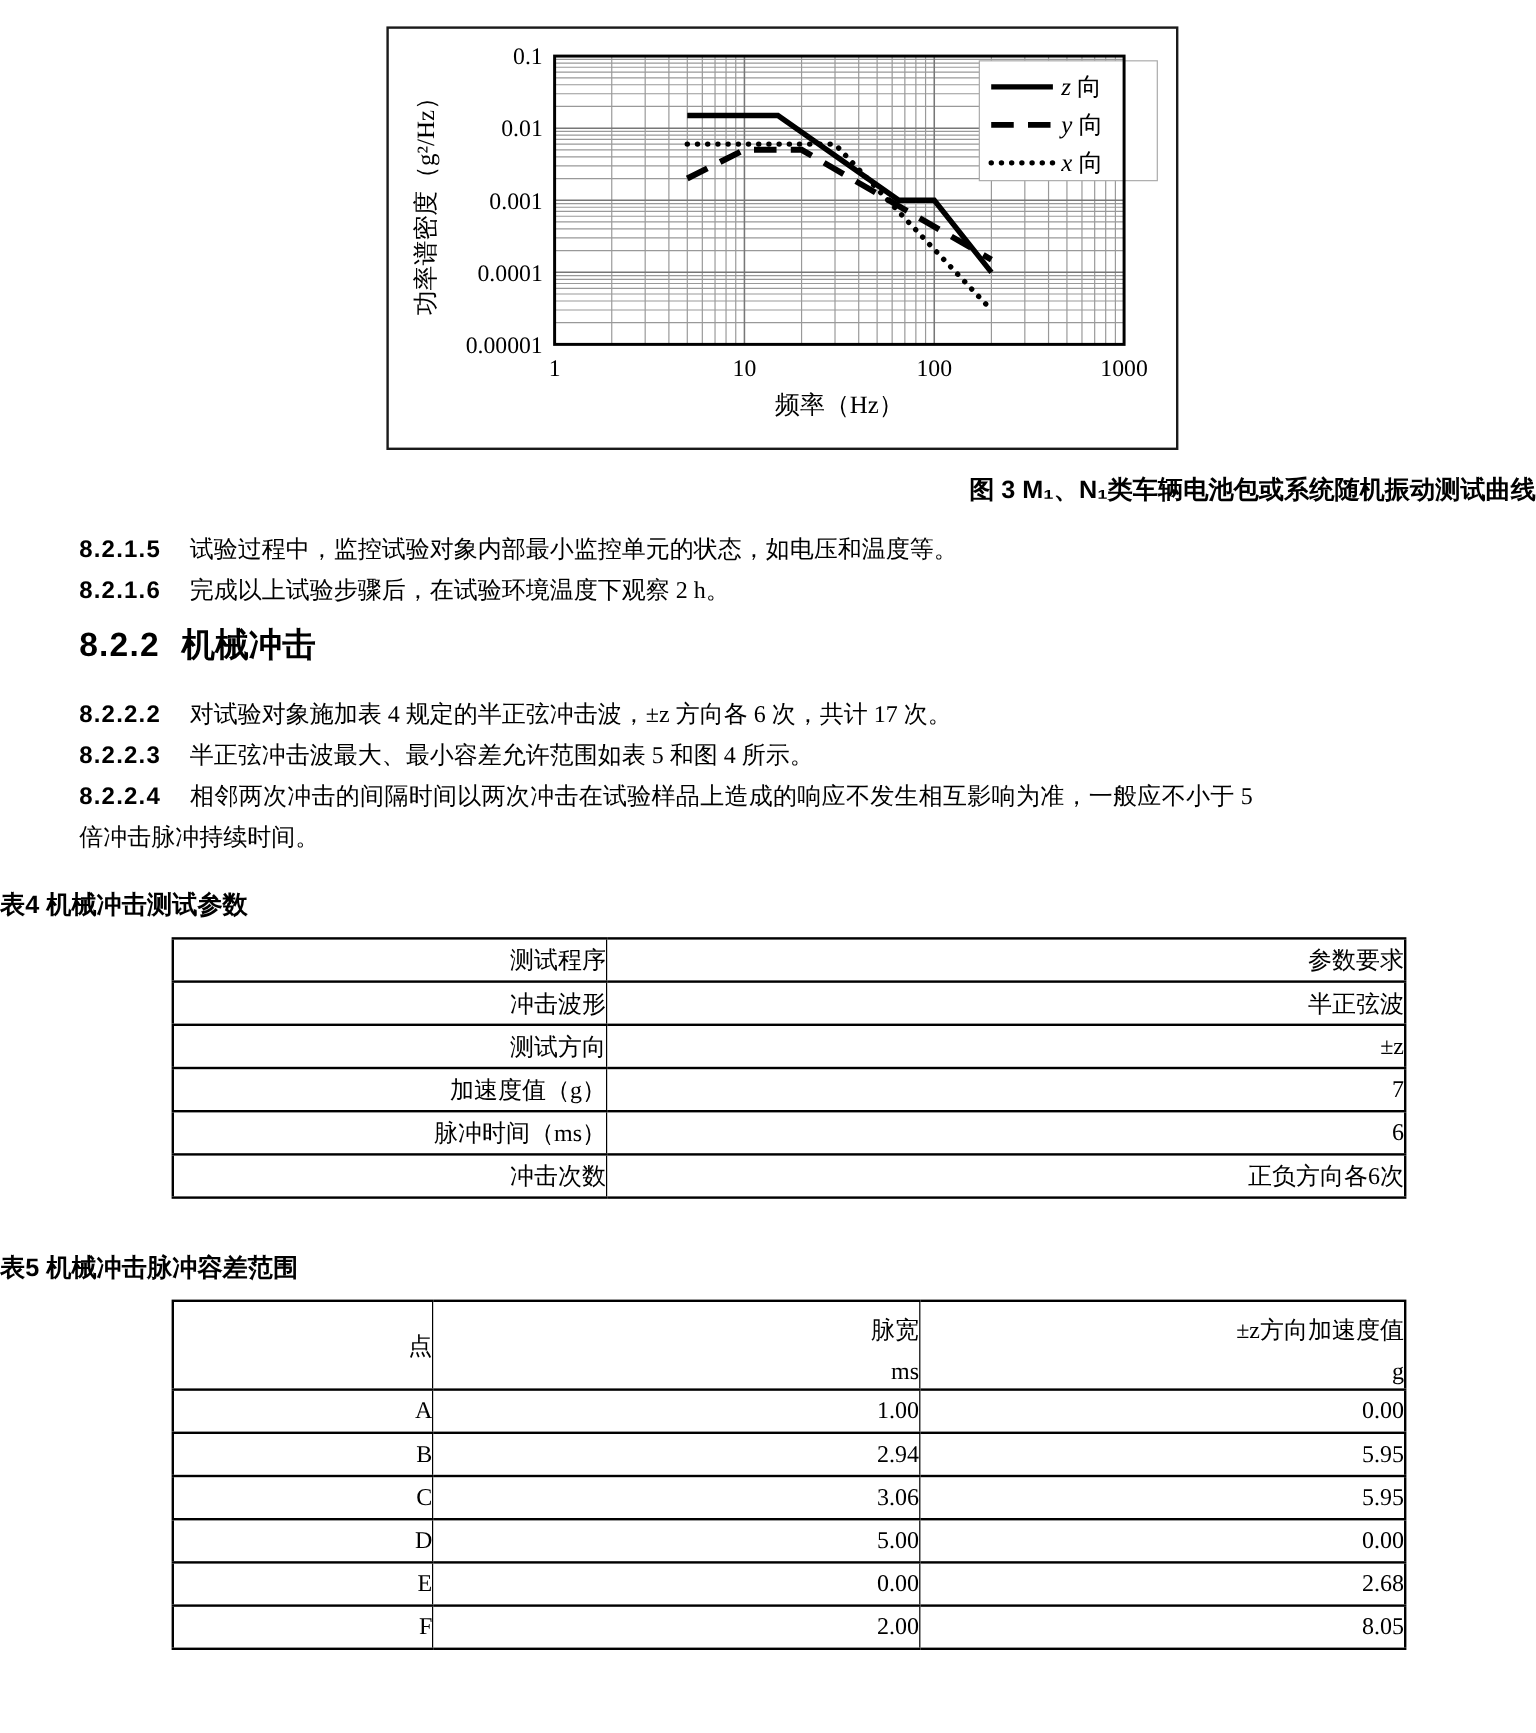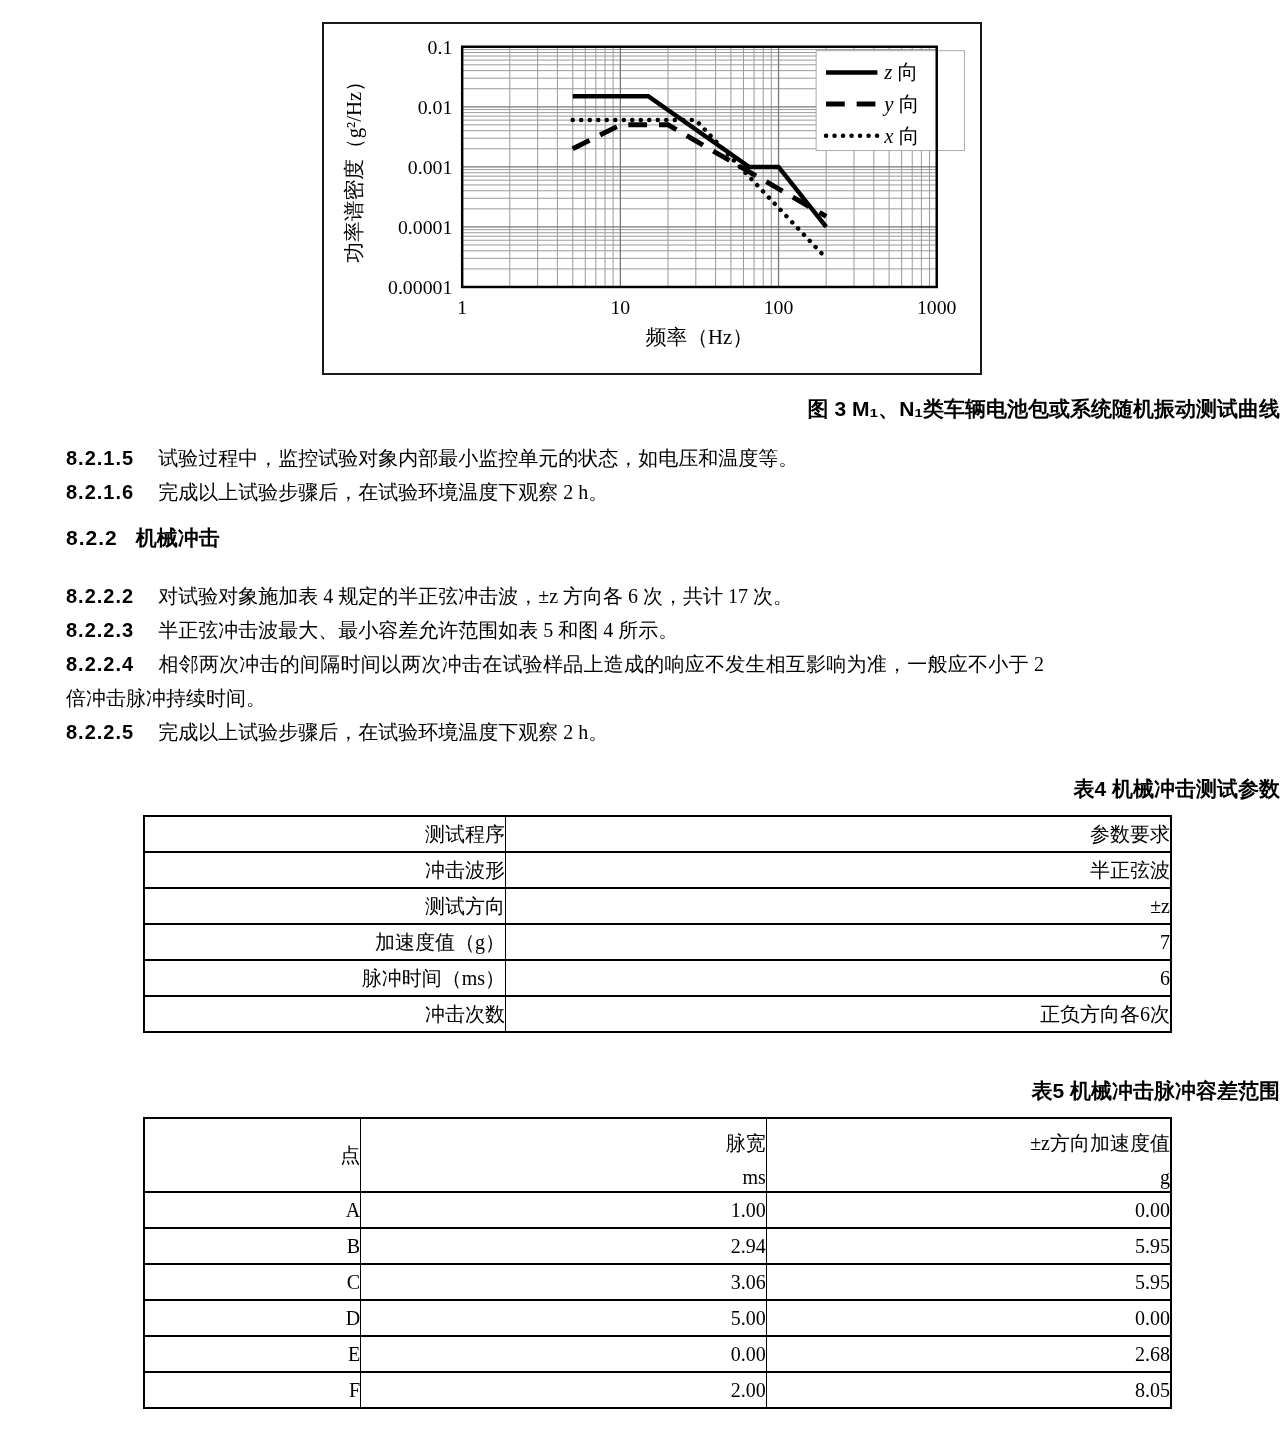--- a/index.html
+++ b/index.html
@@ -21,25 +21,25 @@
   .content{margin-left:66px;width:978px;}
   .para{font-size:20px;line-height:34px;margin:0;text-align:justify;}
   .group-a{margin-top:18px;}
   .group-b{margin-top:26px;}
   .cnum{
     font-family:"Liberation Sans","DejaVu Sans",sans-serif;
     font-weight:bold;letter-spacing:1px;margin-right:24px;white-space:nowrap;
   }
   .sec-heading{
     margin:14px 0 0 0;font-family:"Liberation Sans","DejaVu Sans",sans-serif;
-    font-weight:bold;font-size:21px;line-height:30px;
+    font-weight:bold;font-size:28px;line-height:30px;
   }
   .sec-heading .cnum{margin-right:18px;}
   .tbl-title{
-    text-align:right;font-family:"Liberation Sans","DejaVu Sans",sans-serif;
+    text-align:left;font-family:"Liberation Sans","DejaVu Sans",sans-serif;
     font-weight:bold;font-size:21px;line-height:28px;
   }
   .t4-title{margin-top:26px;}
   .t5-title{margin-top:44px;}
   table{
     border-collapse:collapse;table-layout:fixed;
     margin:12px 0 0 143px;width:1029px;
     border:2px solid #000;font-size:20px;background:#fff;
   }
   td,th{
@@ -164,24 +164,21 @@
     </h3>
 
     <div class="group-b">
       <p class="para">
         <span class="cnum">8.2.2.2</span><span>对试验对象施加表 4 规定的半正弦冲击波，±z 方向各 6 次，共计 17 次。</span>
       </p>
       <p class="para">
         <span class="cnum">8.2.2.3</span><span>半正弦冲击波最大、最小容差允许范围如表 5 和图 4 所示。</span>
       </p>
       <p class="para">
-        <span class="cnum">8.2.2.4</span><span>相邻两次冲击的间隔时间以两次冲击在试验样品上造成的响应不发生相互影响为准，一般应不小于 2 倍冲击脉冲持续时间。</span>
-      </p>
-      <p class="para">
-        <span class="cnum">8.2.2.5</span><span>完成以上试验步骤后，在试验环境温度下观察 2 h。</span>
+        <span class="cnum">8.2.2.4</span><span>相邻两次冲击的间隔时间以两次冲击在试验样品上造成的响应不发生相互影响为准，一般应不小于 5 倍冲击脉冲持续时间。</span>
       </p>
     </div>
   </div>
 
   <div class="tbl-title t4-title">表4  机械冲击测试参数</div>
   <table id="table4">
     <colgroup>
         <col style="width:35.2%">
         <col style="width:64.8%">
       </colgroup>

